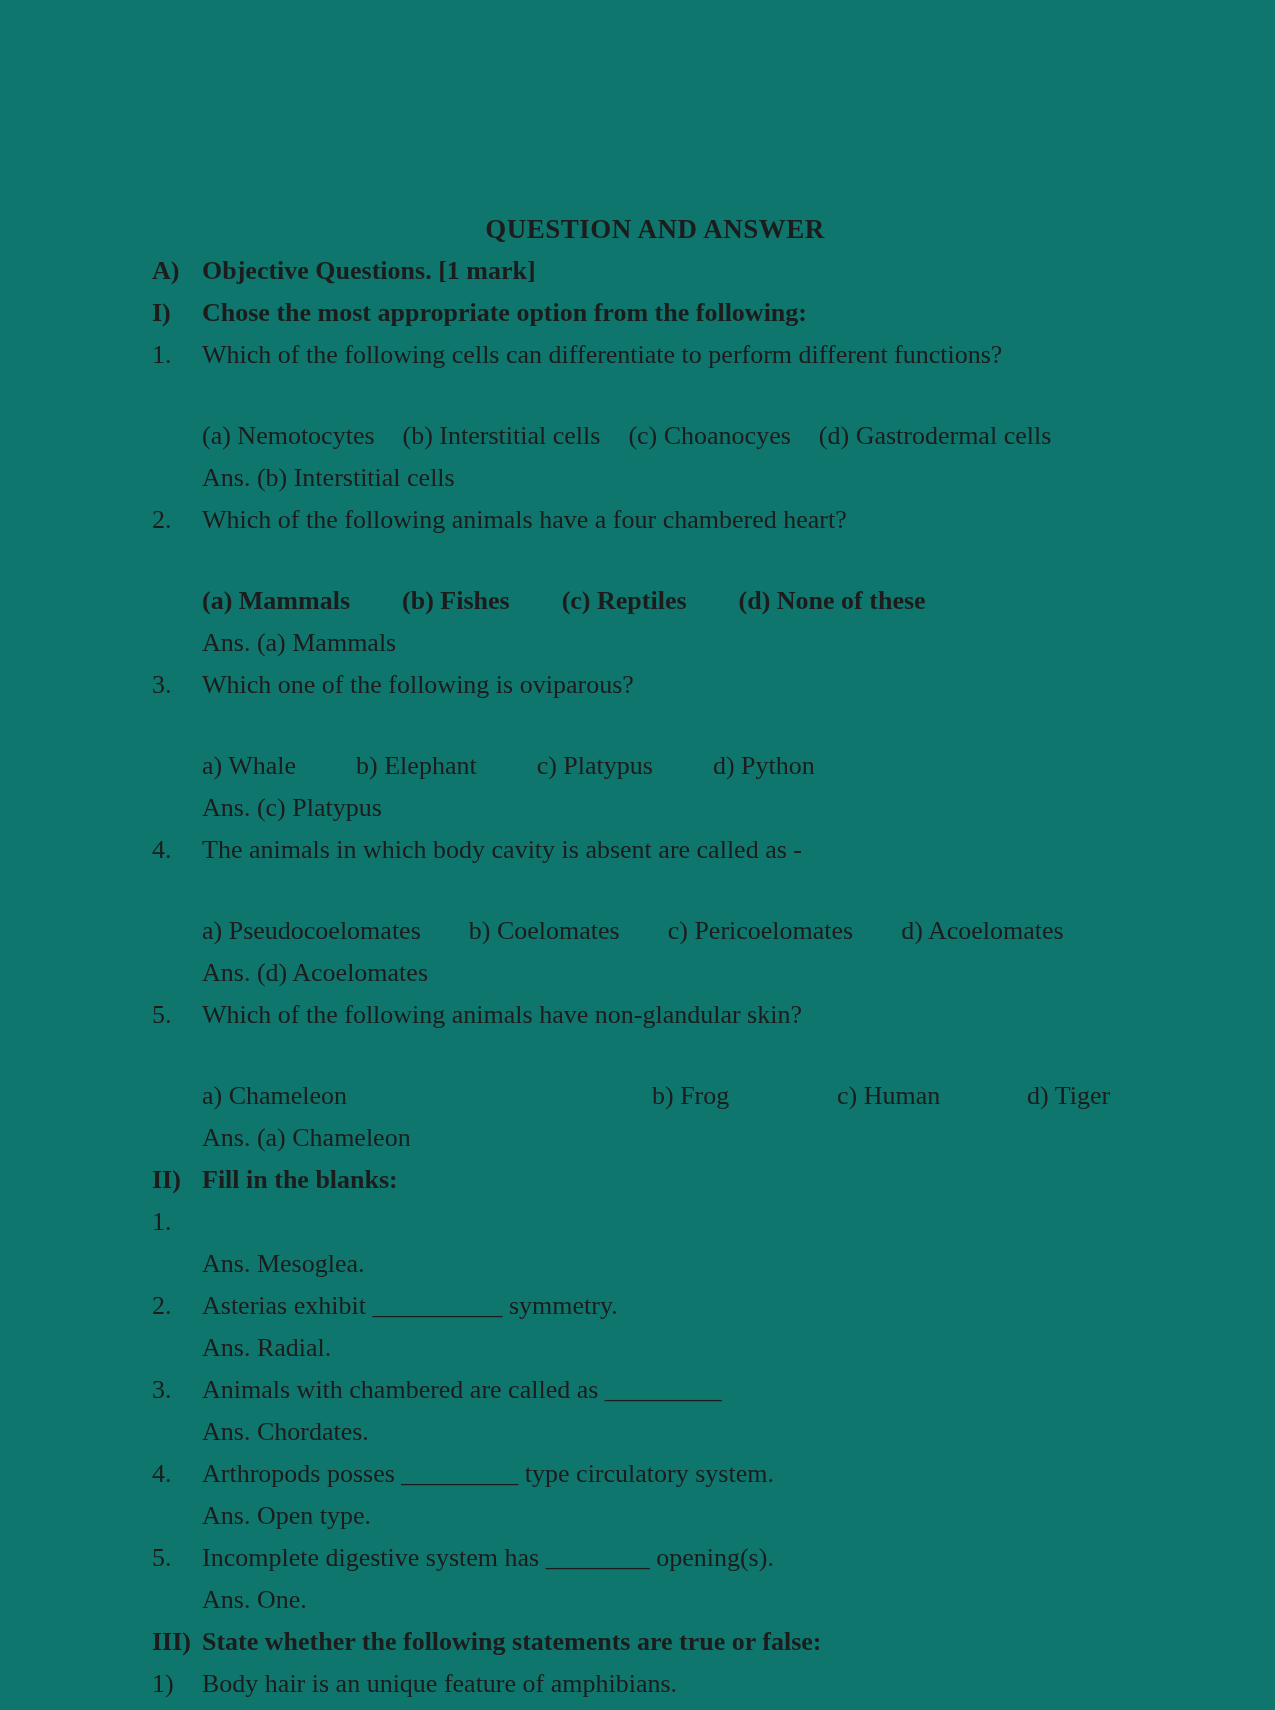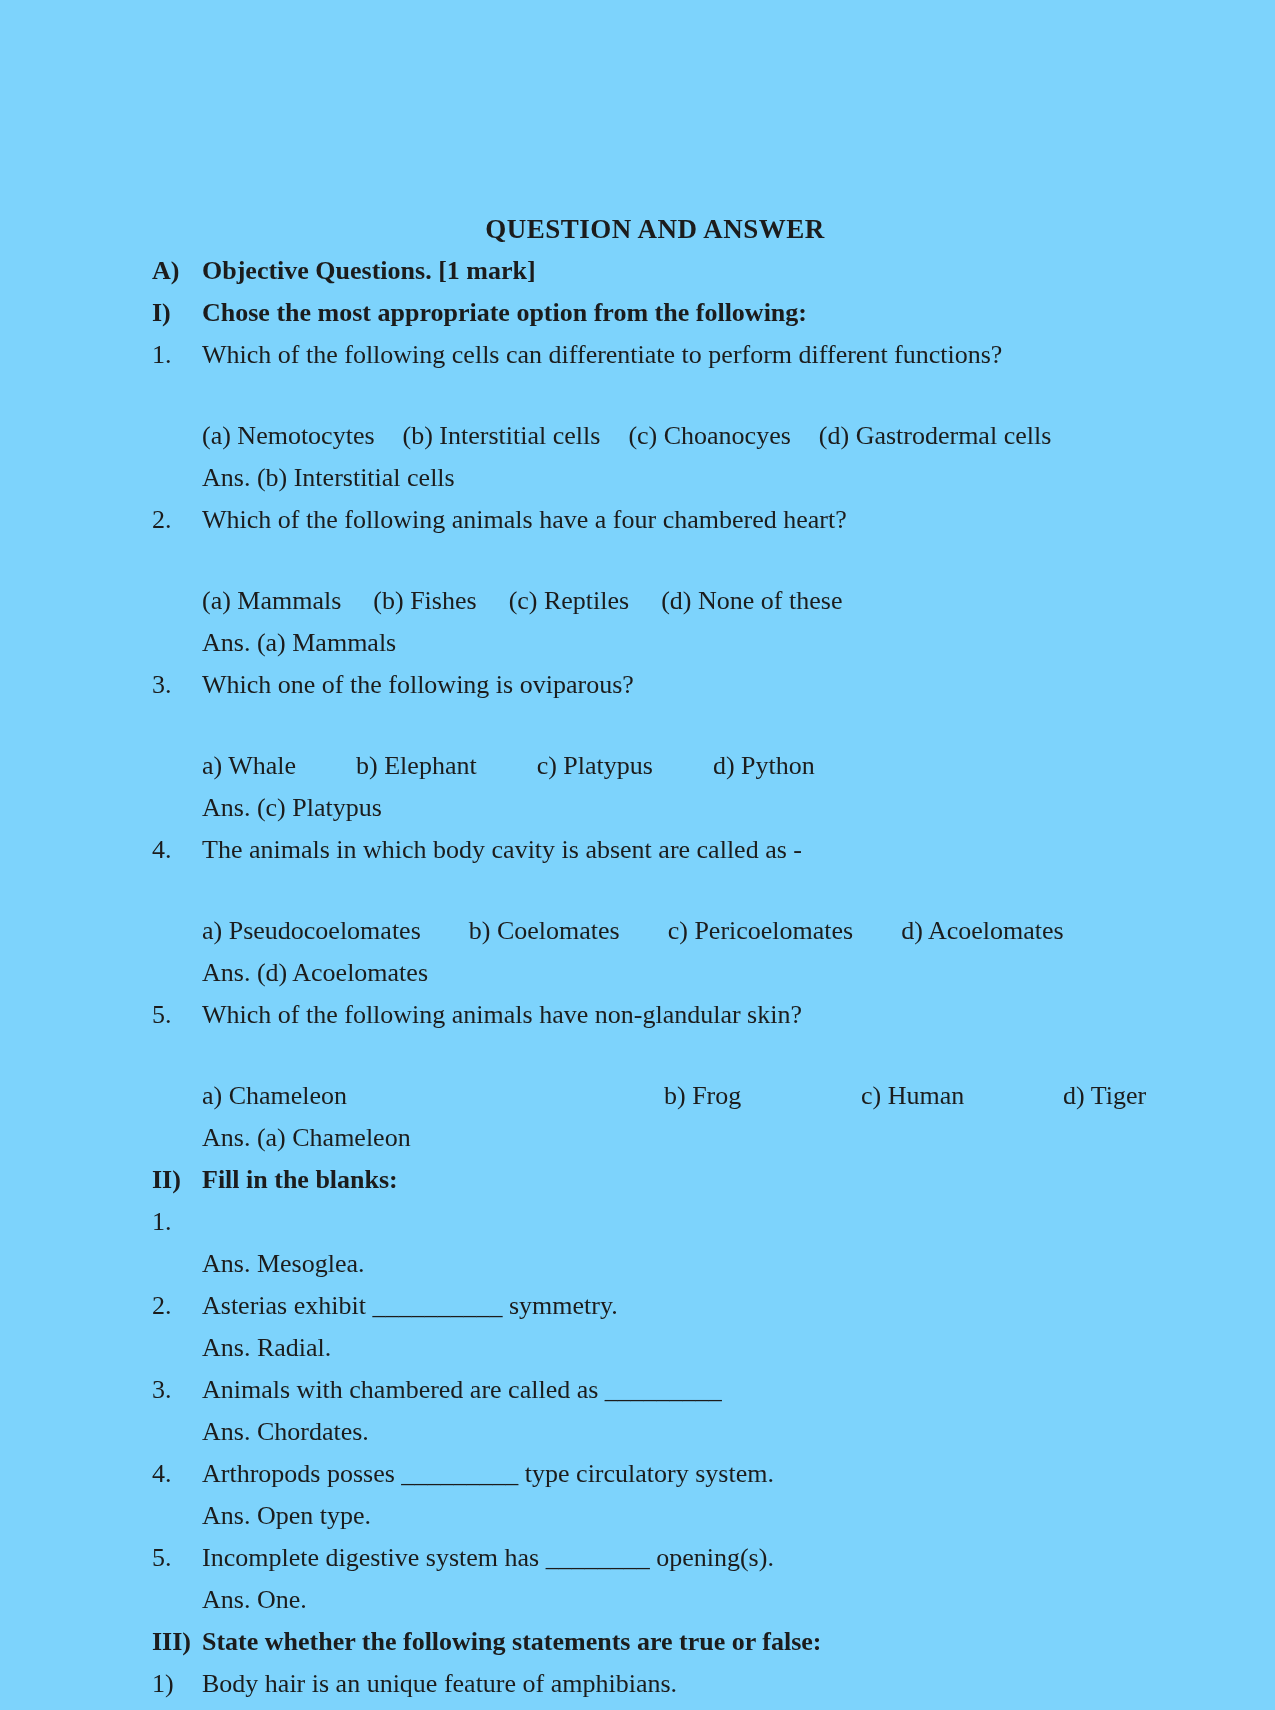--- a/index.html
+++ b/index.html
@@ -1,19 +1,19 @@
 <!DOCTYPE html>
 <html><head>
 <meta charset="utf-8">
 <style>
   html,body { margin:0; padding:0; background:#ffffff; }
   .page {
     position:relative;
     width:1275px; height:1710px;
-    background:#7dd3fc;
+    background:#0f766e;
     font-family:"Liberation Serif", serif;
     color:#1c1c1c;
     overflow:hidden;
   }
   .content {
     position:absolute;
     left:152px; top:208px;
     width:1006px;
   }
   .line {
@@ -33,24 +33,24 @@
   .title-line {
     padding-left:0;
     text-align:center;
     font-weight:bold;
     font-size:27px;
     letter-spacing:0.5px;
   }
   .opts { display:flex; align-items:baseline;margin-top:39px; }
   .opts .opt { white-space:nowrap; }
   .opts-1 { gap:28px; }
-  .opts-2 { gap:32px; }
+  .opts-2 { gap:52px;font-weight:bold; }
   .opts-3 { gap:60px; }
   .opts-4 { gap:48px; }
-  .opts-5 { gap:12px; }
+  .opts-5 { gap:0; }
   .opts-5 .opt:nth-child(1) { width:450px; }
   .opts-5 .opt:nth-child(2) { width:185px; }
   .opts-5 .opt:nth-child(3) { width:190px; }
   .pageno-line {
     margin-top:24px;
     padding-left:0;
     text-align:center;
     font-weight:bold;
   }
 </style>

